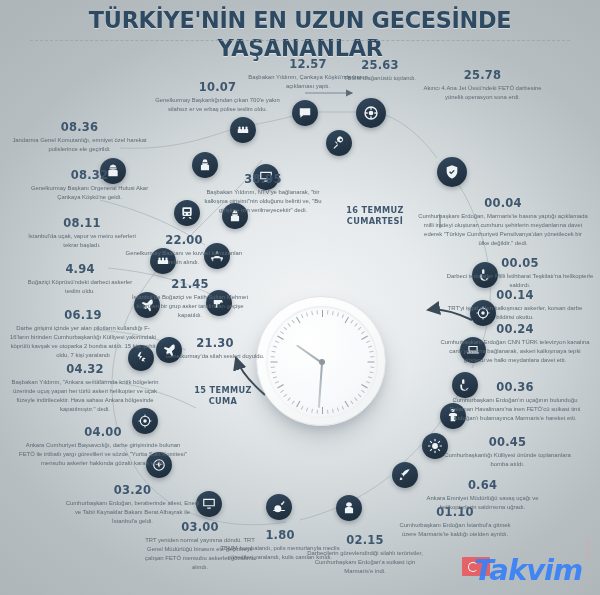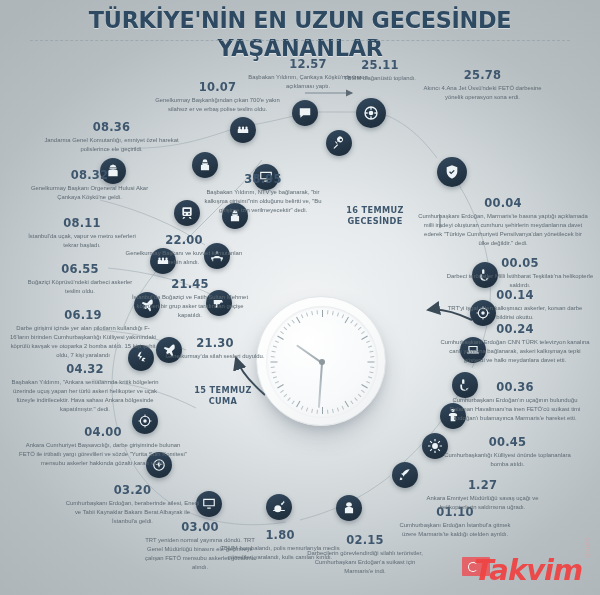--- a/index.html
+++ b/index.html
@@ -94,21 +94,21 @@
     position: absolute; font-size: 8.2px; font-weight: 700; color: #3e576e;
     letter-spacing: .35px; text-align: center; line-height: 1.35;
     font-family: "DejaVu Sans", sans-serif; width: 90px;
   }
 
   
   .logo { position: absolute; right: 8px; bottom: 8px; width: 132px; height: 36px; }
   .logo-txt {
     position: absolute; left: 14px; top: 2px;
     font-size: 29px; font-weight: 700; font-style: italic;
-    color: #ef4444; font-family: "DejaVu Sans", sans-serif;
+    color: #3b82f6; font-family: "DejaVu Sans", sans-serif;
     letter-spacing: -1px; opacity: .95;
   }
   .logo-flag {
     position: absolute; left: 2px; top: 6px; width: 28px; height: 19px;
     background: #e8595f; border-radius: 1px; opacity: .9;
   }
   .logo-flag:after {
     content: ""; position: absolute; left: 6px; top: 5px; width: 8px; height: 8px;
     border: 1.6px solid #fff; border-radius: 50%; border-right-color: transparent;
   }
@@ -232,21 +232,21 @@
         <div class="tick" style="transform: rotate(354deg);"></div>
       </div>
   </div>
 
   <div class="daymark" style="left:178px; top:385px;">
     <div>15 TEMMUZ</div>
     <div>CUMA</div>
   </div>
   <div class="daymark" style="left:330px; top:205px;">
     <div>16 TEMMUZ</div>
-    <div>GECESİNDE</div>
+    <div>CUMARTESİ</div>
   </div>
 
   <div class="node" style="left:230px; top:117px;">
     <svg viewBox="0 0 24 24">
         <path d="M4 8a2 2 0 104-.001A2 2 0 004 8zm-1 4c0-1 .9-2 3-2s3 1 3 2v5H3v-5zm7-4a2 2 0 104-.001A2 2 0 0010 8zm-1 4c0-1 .9-2 3-2s3 1 3 2v5H9v-5zm7-4a2 2 0 104-.001A2 2 0 0016 8zm-1 4c0-1 .9-2 3-2s3 1 3 2v5h-6v-5z"></path>
       </svg>
   </div>
   <div class="node" style="left:292px; top:100px;">
     <svg viewBox="0 0 24 24">
         <path d="M3 4h18v12H9l-5 4v-4H3V4zm3 4h3v4H6V8zm5 0h3v4h-3V8zm5 0h3v4h-3V8z"></path>
@@ -394,42 +394,42 @@
 
   <div class="ev c w135" style="left:150px; top:80px;">
     <div class="t">10.07</div>
     <div class="d">Genelkurmay Başkanlığından çıkan 700'e yakın silahsız er ve erbaş polise teslim oldu.</div>
   </div>
   <div class="ev c w120" style="left:248px; top:57px;">
     <div class="t">12.57</div>
     <div class="d">Başbakan Yıldırım, Çankaya Köşkü'nde basın açıklaması yaptı.</div>
   </div>
   <div class="ev c w120" style="left:320px; top:58px;">
-    <div class="t">25.11</div>
+    <div class="t">25.63</div>
     <div class="d">TBMM olağanüstü toplandı.</div>
   </div>
   <div class="ev c w135" style="left:415px; top:68px;">
     <div class="t">25.78</div>
     <div class="d">Akıncı 4.Ana Jet Üssü'ndeki FETÖ darbesine yönelik operasyon sona erdi.</div>
   </div>
 
-  <div class="ev c w135" style="left:44px; top:120px;">
+  <div class="ev c w135" style="left:12px; top:120px;">
     <div class="t">08.36</div>
     <div class="d">Jandarma Genel Komutanlığı, emniyet özel harekat polislerince ele geçirildi.</div>
   </div>
   <div class="ev c w135" style="left:22px; top:168px;">
     <div class="t">08.32</div>
     <div class="d">Genelkurmay Başkanı Orgeneral Hulusi Akar Çankaya Köşkü'ne geldi.</div>
   </div>
   <div class="ev c w120" style="left:22px; top:216px;">
     <div class="t">08.11</div>
     <div class="d">İstanbul'da uçak, vapur ve metro seferleri tekrar başladı.</div>
   </div>
   <div class="ev c w120" style="left:20px; top:262px;">
-    <div class="t">06.55</div>
+    <div class="t">4.94</div>
     <div class="d">Boğaziçi Köprüsü'ndeki darbeci askerler teslim oldu.</div>
   </div>
   <div class="ev c w150" style="left:8px; top:308px;">
     <div class="t">06.19</div>
     <div class="d">Darbe girişimi içinde yer alan pilotların kullandığı F-16'ların birinden Cumhurbaşkanlığı Külliyesi yakınındaki köprülü kavşak ve otoparka 2 bomba atıldı. 15 kişi şehit oldu, 7 kişi yaralandı</div>
   </div>
   <div class="ev c w150" style="left:10px; top:362px;">
     <div class="t">04.32</div>
     <div class="d">Başbakan Yıldırım, "Ankara semalarında kritik bölgelerin üzerinde uçuş yapan her türlü askeri helikopter ve uçak füzeyle indirilecektir. Hava sahası Ankara bölgesinde kapatılmıştır." dedi.</div>
   </div>
@@ -453,21 +453,21 @@
   <div class="ev c w120" style="left:305px; top:525px;margin-top:8px;">
     <div class="t">02.15</div>
     <div class="d">Darbecilerin görevlendirdiği silahlı teröristler, Cumhurbaşkanı Erdoğan'a suikast için Marmaris'e indi.</div>
   </div>
   <div class="ev c w120" style="left:395px; top:505px;">
     <div class="t">01.10</div>
     <div class="d">Cumhurbaşkanı Erdoğan İstanbul'a gitmek üzere Marmaris'te kaldığı otelden ayrıldı.</div>
   </div>
 
   <div class="ev c w135" style="left:415px; top:478px;">
-    <div class="t">1.27</div>
+    <div class="t">0.64</div>
     <div class="d">Ankara Emniyet Müdürlüğü savaş uçağı ve helikopterlerin saldırısına uğradı.</div>
   </div>
   <div class="ev c w135" style="left:440px; top:435px;text-align:center;">
     <div class="t">00.45</div>
     <div class="d">Cumhurbaşkanlığı Külliyesi önünde toplananlara bomba atıldı.</div>
   </div>
   <div class="ev c w150" style="left:440px; top:380px;">
     <div class="t">00.36</div>
     <div class="d">Cumhurbaşkanı Erdoğan'ın uçağının bulunduğu Dalaman Havalimanı'na inen FETÖ'cü suikast timi Erdoğan'ı bulamayınca Marmaris'e hareket etti.</div>
   </div>

